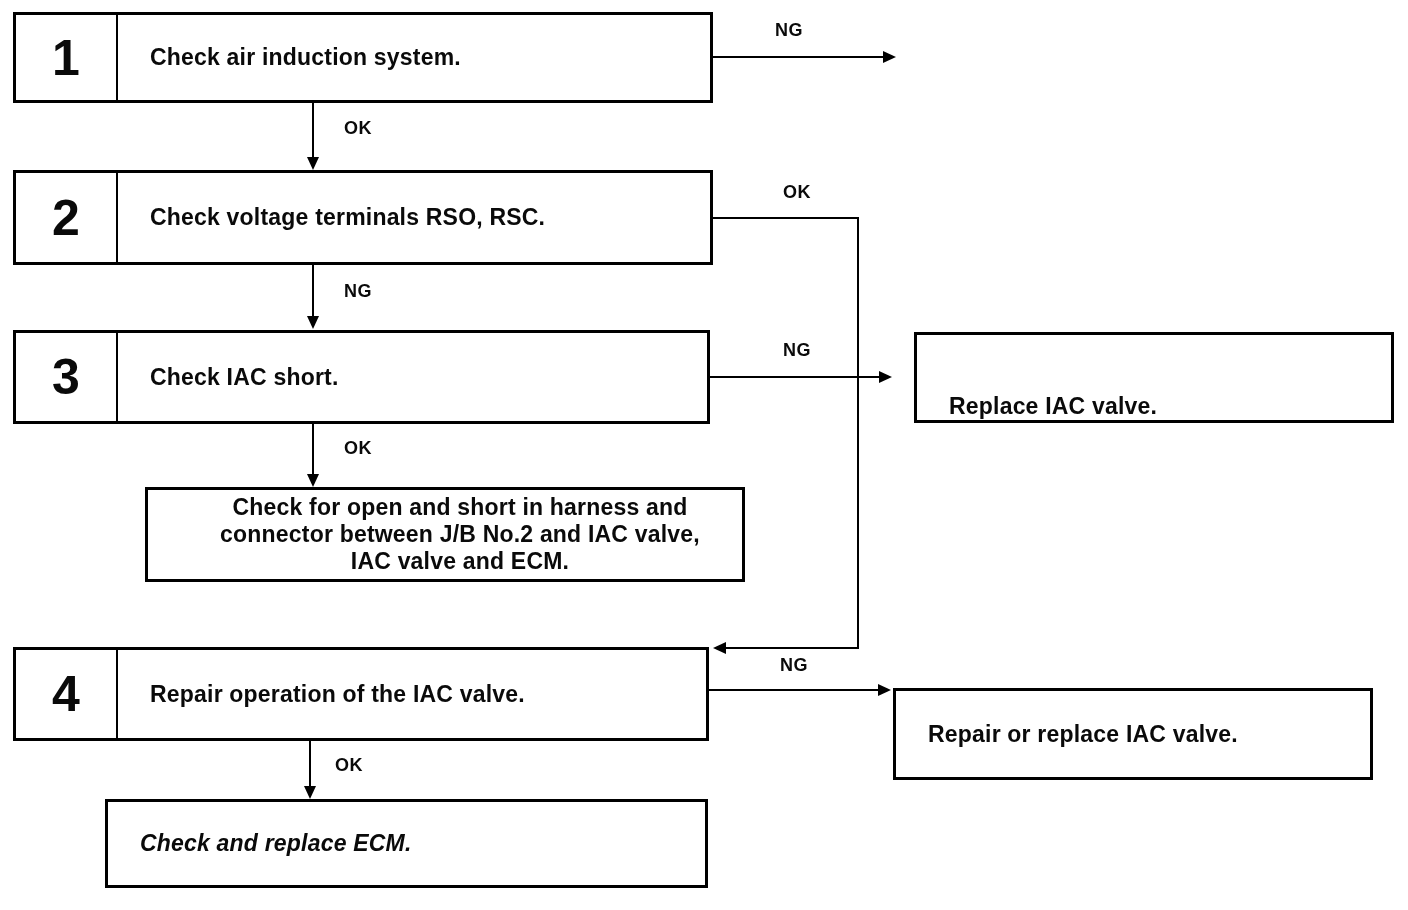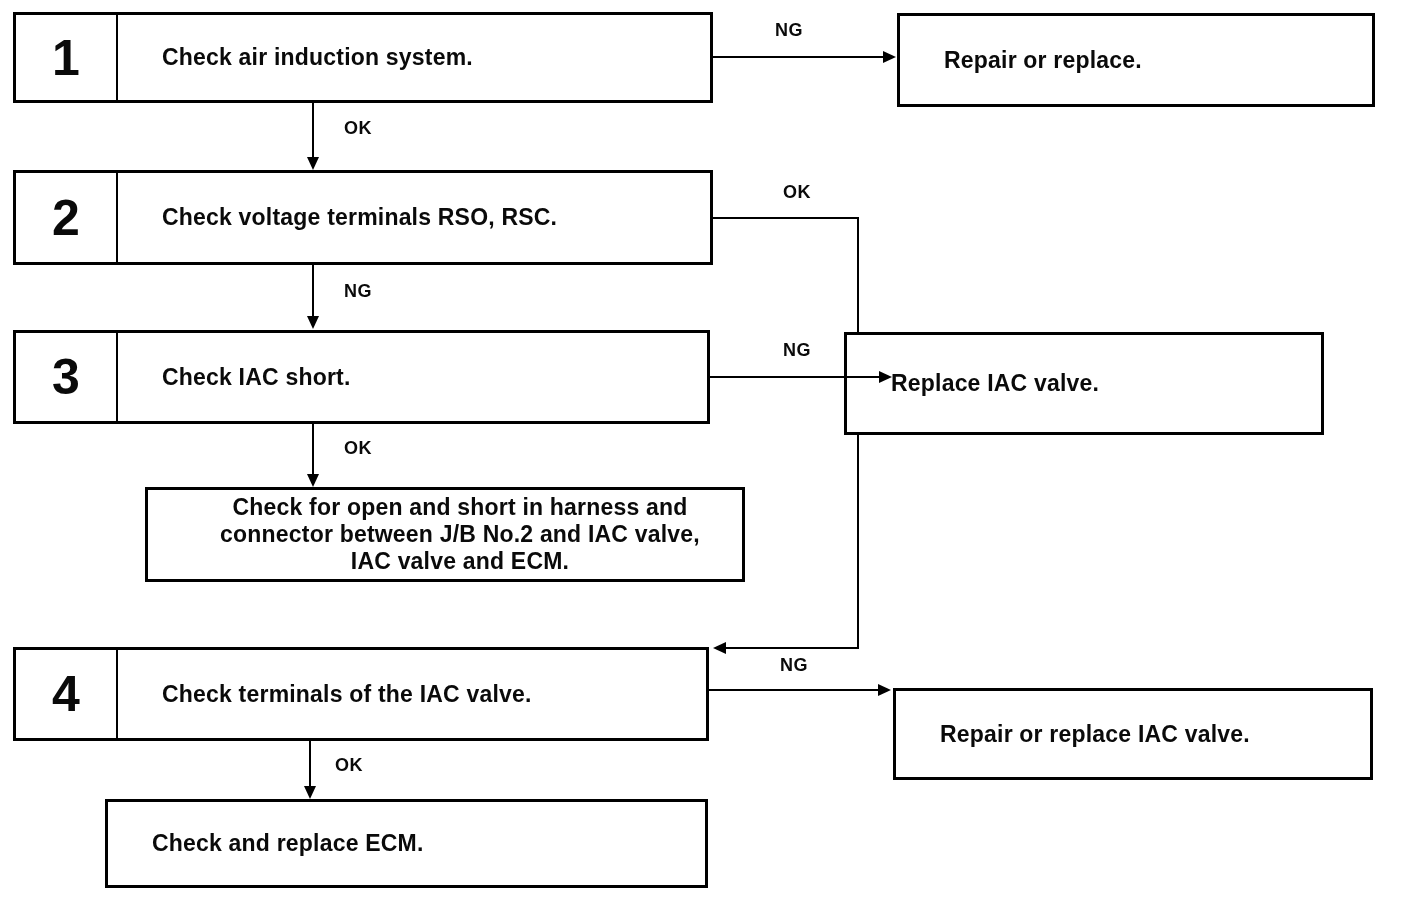--- a/index.html
+++ b/index.html
@@ -29,21 +29,21 @@
     align-self: stretch;
     border-right: 2px solid #000;
     display: flex;
     align-items: center;
     justify-content: center;
     font-size: 50px;
     font-weight: 700;
     flex: 0 0 auto;
   }
   .boxtext {
-    padding-left: 44px;
+    padding-left: 32px;
     padding-right: 10px;
     font-size: 23px;
     font-weight: 700;
     letter-spacing: 0.2px;
   }
   .multiline {
     display: flex;
     flex-direction: column;
     justify-content: center;
   }
@@ -88,23 +88,20 @@
 </head>
 <body>
 
 <div class="canvas">
 
   <div class="box" style="left:13px;top:12px;width:700px;height:91px;">
     <div class="numcell">1</div>
     <div class="boxtext">Check air induction system.</div>
   </div>
 
-  <div class="box" style="left:897px;top:13px;width:478px;height:94px;">
-    <div class="boxtext">Repair or replace.</div>
-  </div>
 
   <div class="hline" style="left:713px;top:56px;width:172px;"></div>
   <div class="arr-right" style="left:883px;top:51px;"></div>
   <div class="edge-label" style="left:775px;top:20px;">NG</div>
 
   <div class="vline" style="left:312px;top:103px;height:56px;"></div>
   <div class="arr-down" style="left:307px;top:157px;"></div>
   <div class="edge-label" style="left:344px;top:118px;">OK</div>
 
   <div class="box" style="left:13px;top:170px;width:700px;height:95px;">
@@ -120,52 +117,52 @@
 
   <div class="vline" style="left:312px;top:265px;height:53px;"></div>
   <div class="arr-down" style="left:307px;top:316px;"></div>
   <div class="edge-label" style="left:344px;top:281px;">NG</div>
 
   <div class="box" style="left:13px;top:330px;width:697px;height:94px;">
     <div class="numcell">3</div>
     <div class="boxtext">Check IAC short.</div>
   </div>
 
-  <div class="box" style="left:844px;top:332px;width:480px;height:103px;">
+  <div class="box" style="left:914px;top:332px;width:480px;height:91px;align-items:flex-end;">
     <div class="boxtext">Replace IAC valve.</div>
   </div>
 
   <div class="hline" style="left:710px;top:376px;width:172px;"></div>
   <div class="arr-right" style="left:879px;top:371px;"></div>
   <div class="edge-label" style="left:783px;top:340px;">NG</div>
 
   <div class="vline" style="left:312px;top:424px;height:52px;"></div>
   <div class="arr-down" style="left:307px;top:474px;"></div>
   <div class="edge-label" style="left:344px;top:438px;">OK</div>
 
   <div class="box multiline" style="left:110px;top:487px;width:600px;height:95px;margin-left:35px;">
     <div class="line">Check for open and short in harness and</div>
     <div class="line">connector between J/B No.2 and IAC valve,</div>
     <div class="line">IAC valve and ECM.</div>
   </div>
 
   <div class="box" style="left:13px;top:647px;width:696px;height:94px;">
     <div class="numcell">4</div>
-    <div class="boxtext">Check terminals of the IAC valve.</div>
+    <div class="boxtext">Repair operation of the IAC valve.</div>
   </div>
 
   <div class="box" style="left:893px;top:688px;width:480px;height:92px;">
     <div class="boxtext">Repair or replace IAC valve.</div>
   </div>
 
   <div class="hline" style="left:709px;top:689px;width:172px;"></div>
   <div class="arr-right" style="left:878px;top:684px;"></div>
   <div class="edge-label" style="left:780px;top:655px;">NG</div>
 
   <div class="vline" style="left:309px;top:741px;height:47px;"></div>
   <div class="arr-down" style="left:304px;top:786px;"></div>
   <div class="edge-label" style="left:335px;top:755px;">OK</div>
 
-  <div class="box" style="left:105px;top:799px;width:603px;height:89px;">
+  <div class="box" style="left:105px;top:799px;width:603px;height:89px;font-style:italic;">
     <div class="boxtext">Check and replace ECM.</div>
   </div>
 
 </div>
 
 </body></html>

